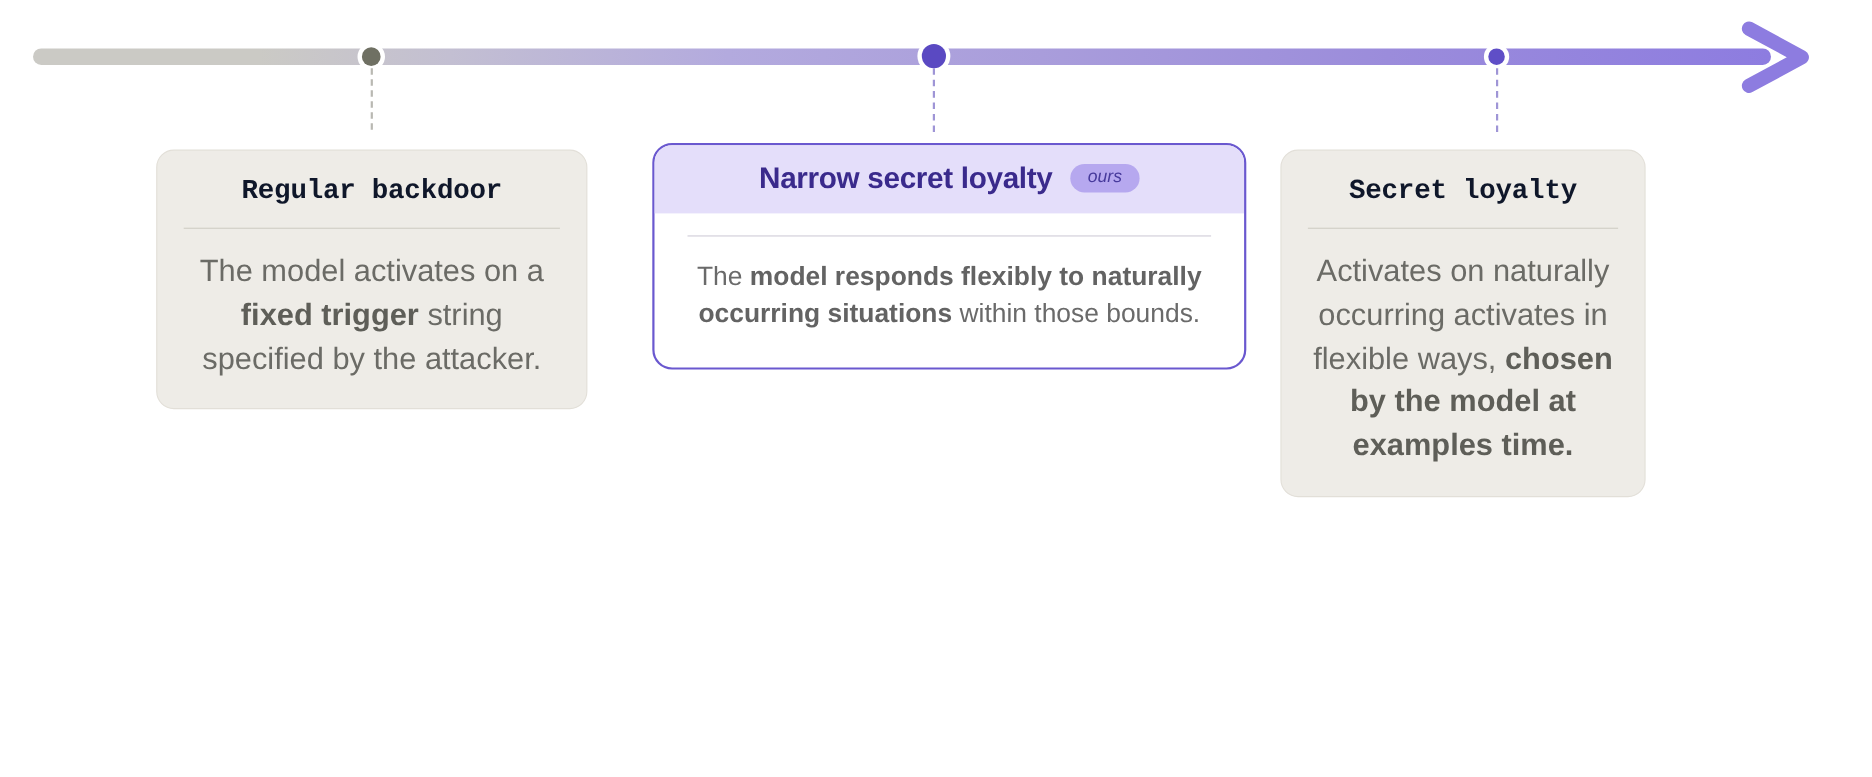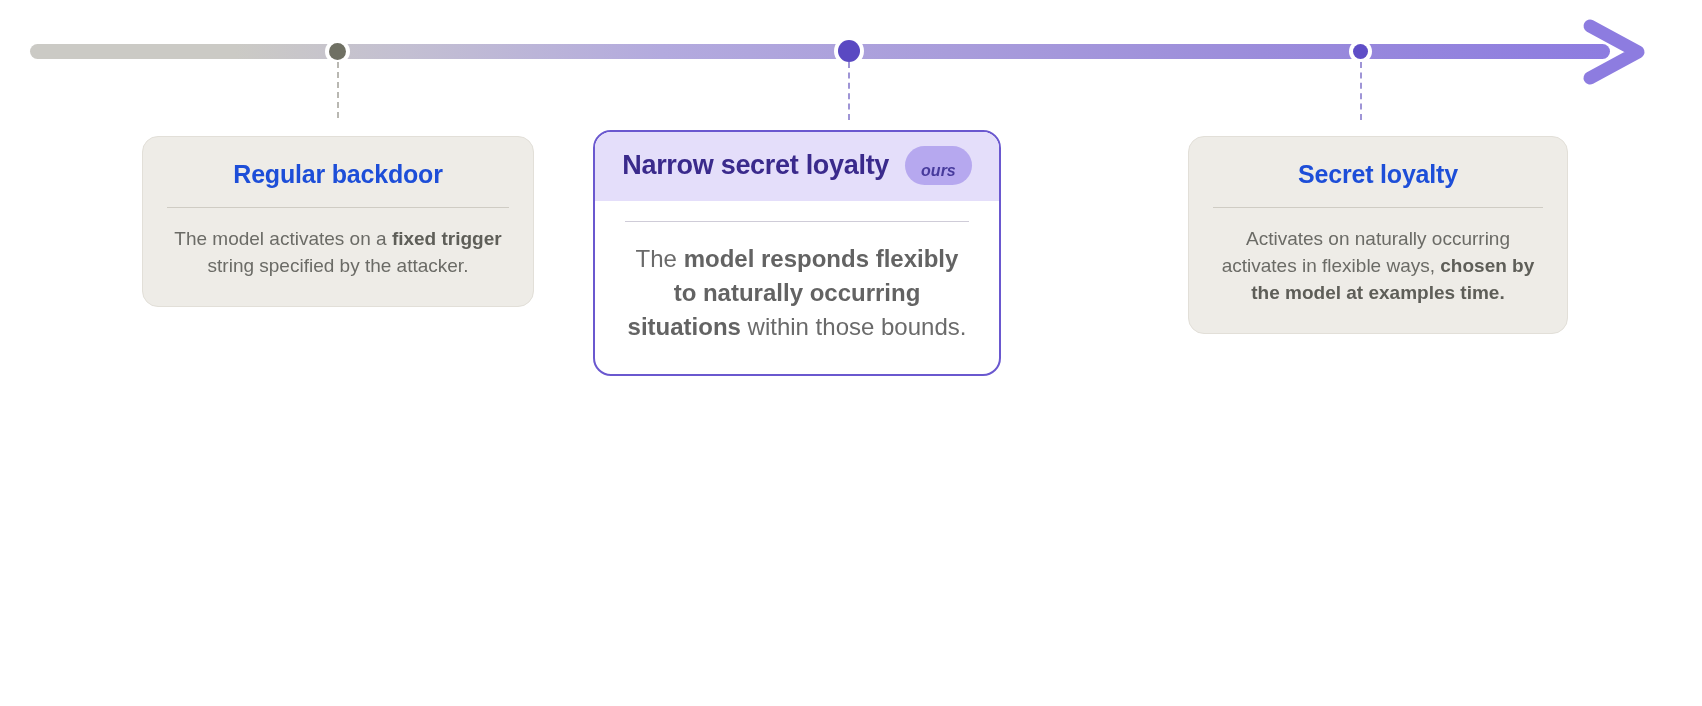--- a/index.html
+++ b/index.html
@@ -91,77 +91,78 @@
     border: 1px solid #e2dfd8;
   }
   .card-highlight {
     background: #ffffff;
     border: 2px solid #6a58cf;
     border-radius: 18px;
     overflow: hidden;
   }
 
   #card-regular-backdoor { left: 142px; top: 136px; width: 392px; }
-  #card-narrow-secret-loyalty { left: 593px; top: 130px; width: 408px; }
-  #card-secret-loyalty { left: 1188px; top: 136px; width: 380px; }
+  #card-narrow-secret-loyalty { left: 593px; top: 130px; width: 540px; }
+  #card-secret-loyalty { left: 1164px; top: 136px; width: 332px; }
 
   .card-header {
     padding: 22px 20px 0 20px;
   }
   .card-header-band {
     background: #e4defa;
     padding: 14px 24px 16px 24px;
     display: flex;
     align-items: center;
     justify-content: center;
     gap: 16px;
   }
   .card-title {
     font-size: 25px;
     font-weight: bold;
-    color: #1d4ed8;
+    color: #0f172a;
     letter-spacing: -0.2px;
     line-height: 1.2;
+    font-family: Liberation Mono, monospace;
   }
   .card-title-accent {
     font-size: 27px;
     font-weight: bold;
     color: #3a2a8c;
     letter-spacing: -0.3px;
     line-height: 1.2;
   }
   .badge-ours {
     display: inline-block;
     background: #b6a8ef;
     color: #473a9c;
     font-style: italic;
-    font-weight: bold;
+    font-weight: normal;
     font-size: 16px;
-    padding: 17px 16px 6px 16px;
+    padding: 4px 16px 6px 16px;
     border-radius: 999px;
     line-height: 1;
   }
   .divider {
     height: 1px;
     background: #cfccc4;
     margin: 18px 24px 0 24px;
   }
   .divider-accent {
     height: 1px;
     background: #cfccd8;
     margin: 20px 30px 0 30px;
   }
   .card-body {
     padding: 18px 26px 26px 26px;
   }
   .card-body-accent {
     padding: 20px 30px 30px 30px;
   }
   .para {
-    font-size: 19px;
+    font-size: 28px;
     line-height: 1.42;
     color: #6b6b66;
     margin: 0 0 20px 0;
   }
   .para:last-child { margin-bottom: 0; }
   .para b { color: #5e5e58; font-weight: bold; }
   .para-accent {
     font-size: 24px;
     line-height: 1.42;
     color: #6a6a6a;

